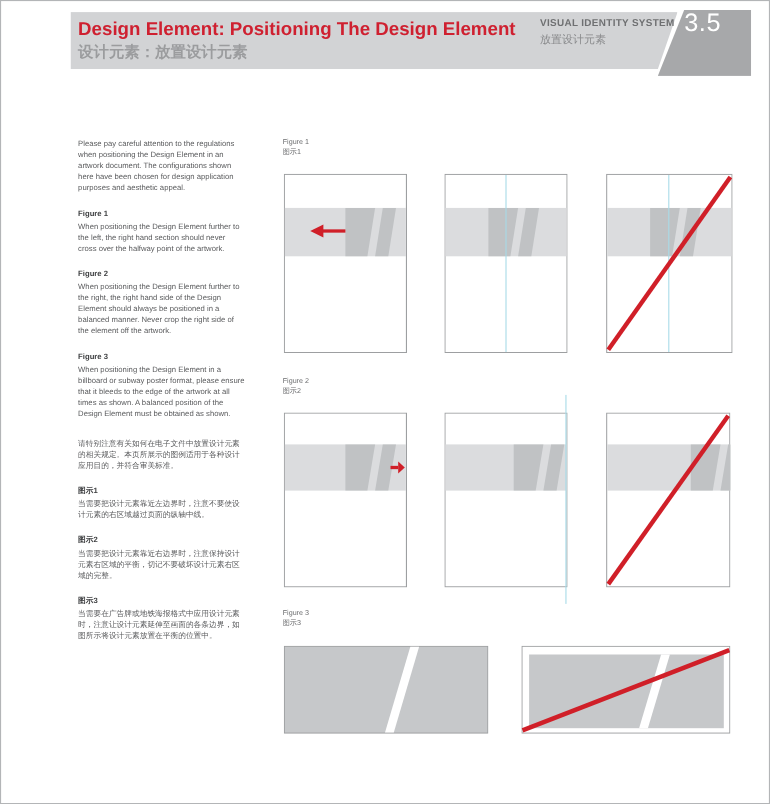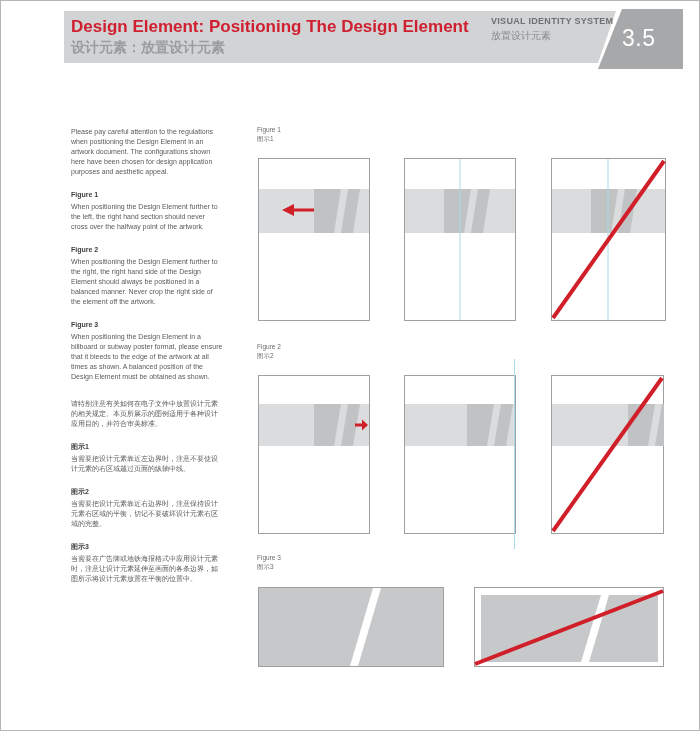--- a/index.html
+++ b/index.html
@@ -11,21 +11,21 @@
   
   .header-band{
     position:absolute;left:63px;top:10px;width:552px;height:52px;
     background:#d2d3d5;
     clip-path:polygon(0 0,100% 0,calc(100% - 18px) 100%,0 100%);
   }
   .header-tab{
     position:absolute;left:597px;top:8px;width:85px;height:60px;
     background:#a7a8aa;
     clip-path:polygon(24px 0,100% 0,100% 100%,0 100%);
-    display:flex;align-items:center;
+    display:flex;align-items:flex-start;
   }
   .section-number{
     color:#ffffff;font-size:23px;font-weight:400;line-height:1;
     padding:0 0 2px 24px;letter-spacing:0.5px;
   }
   .title-block{position:absolute;left:70px;top:16px;}
   .title-en{margin:0;font-size:17px;font-weight:bold;color:#cf2030;line-height:1.15;}
   .title-zh{margin:3px 0 0 0;font-size:14px;font-weight:bold;color:#9b9c9e;line-height:1.1;}
   .vis-block{position:absolute;left:448px;top:15px;margin-left:42px;}
   .vis-en{font-size:9px;font-weight:bold;color:#6f7072;letter-spacing:0.3px;}

